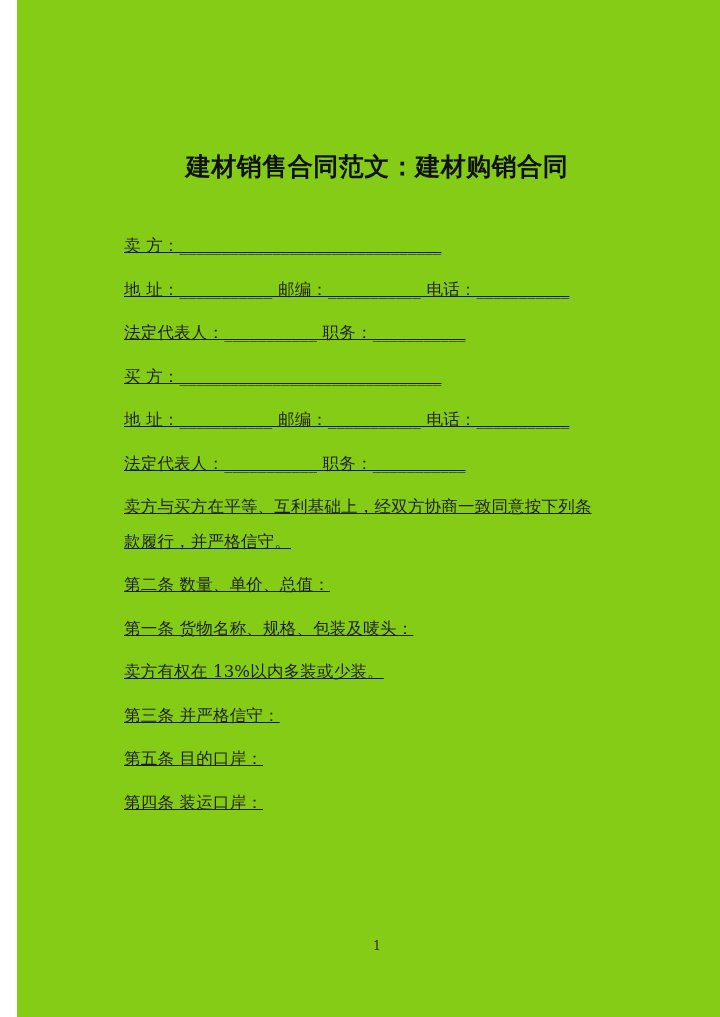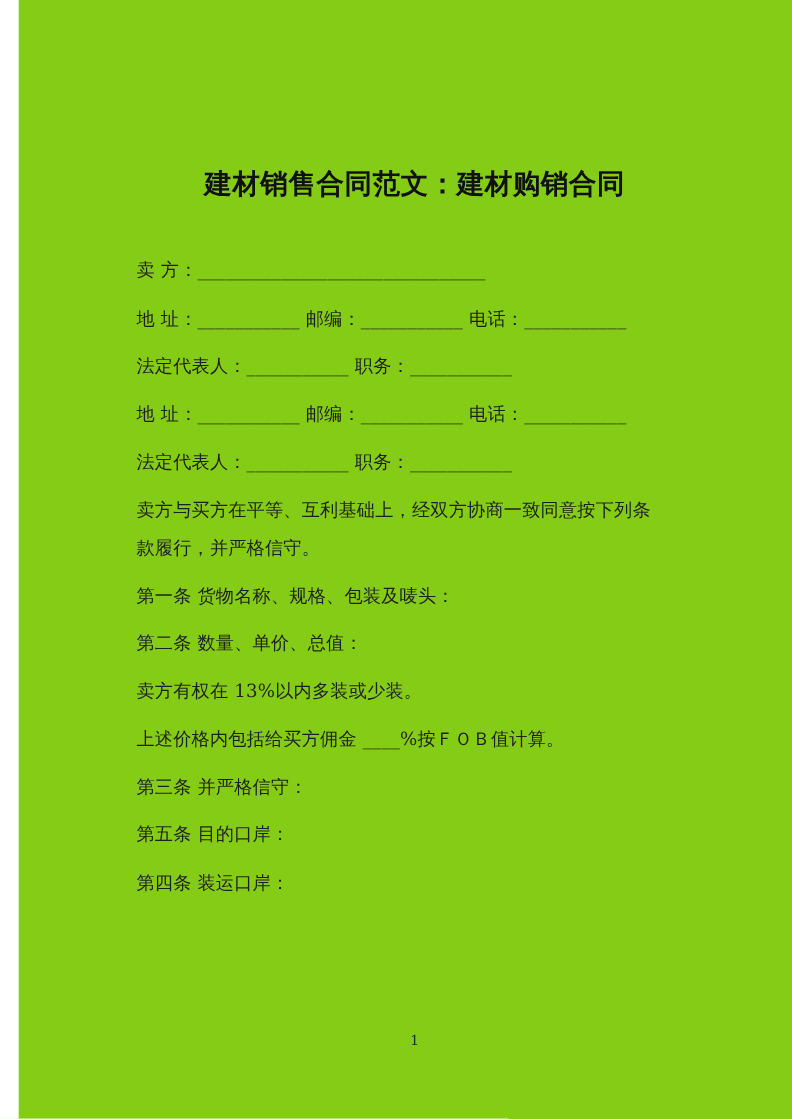--- a/index.html
+++ b/index.html
@@ -37,20 +37,21 @@
     letter-spacing: 0.5px;
     color: #111111;
     white-space: pre;
   }
 
   .body-block {
     position: absolute;
     left: 107px;
     top: 228px;
     width: 492px;
+    text-decoration: underline;
   }
 
   .para {
     font-size: 16.5px;
     line-height: 35px;
     color: #1f1f1f;
     margin: 0 0 8px 0;
     white-space: pre-wrap;
     word-break: break-all;
     letter-spacing: 0.2px;
@@ -84,34 +85,34 @@
   <div class="doc-title">建材销售合同范文：建材购销合同</div>
 
   <div class="body-block">
 
     <p class="para single">卖 方：_______________________________</p>
 
     <p class="para single">地 址：___________ 邮编：___________ 电话：___________</p>
 
     <p class="para single">法定代表人：___________ 职务：___________</p>
 
+    <p class="para single">买 方：_______________________________</p>
 
     <p class="para single">地 址：___________ 邮编：___________ 电话：___________</p>
 
     <p class="para single">法定代表人：___________ 职务：___________</p>
 
     <p class="para flow">卖方与买方在平等、互利基础上，经双方协商一致同意按下列条款履行，并严格信守。</p>
 
+    <p class="para single">第二条 数量、单价、总值：</p>
+
     <p class="para single">第一条 货物名称、规格、包装及唛头：</p>
-
-    <p class="para single">第二条 数量、单价、总值：</p>
 
     <p class="para single">卖方有权在 13%以内多装或少装。</p>
 
-    <p class="para single">上述价格内包括给买方佣金 ____%按ＦＯＢ值计算。</p>
 
     <p class="para single">第三条 并严格信守：</p>
 
     <p class="para single">第五条 目的口岸：</p>
 
     <p class="para single">第四条 装运口岸：</p>
 
   </div>
 
   <div class="page-number">1</div>

